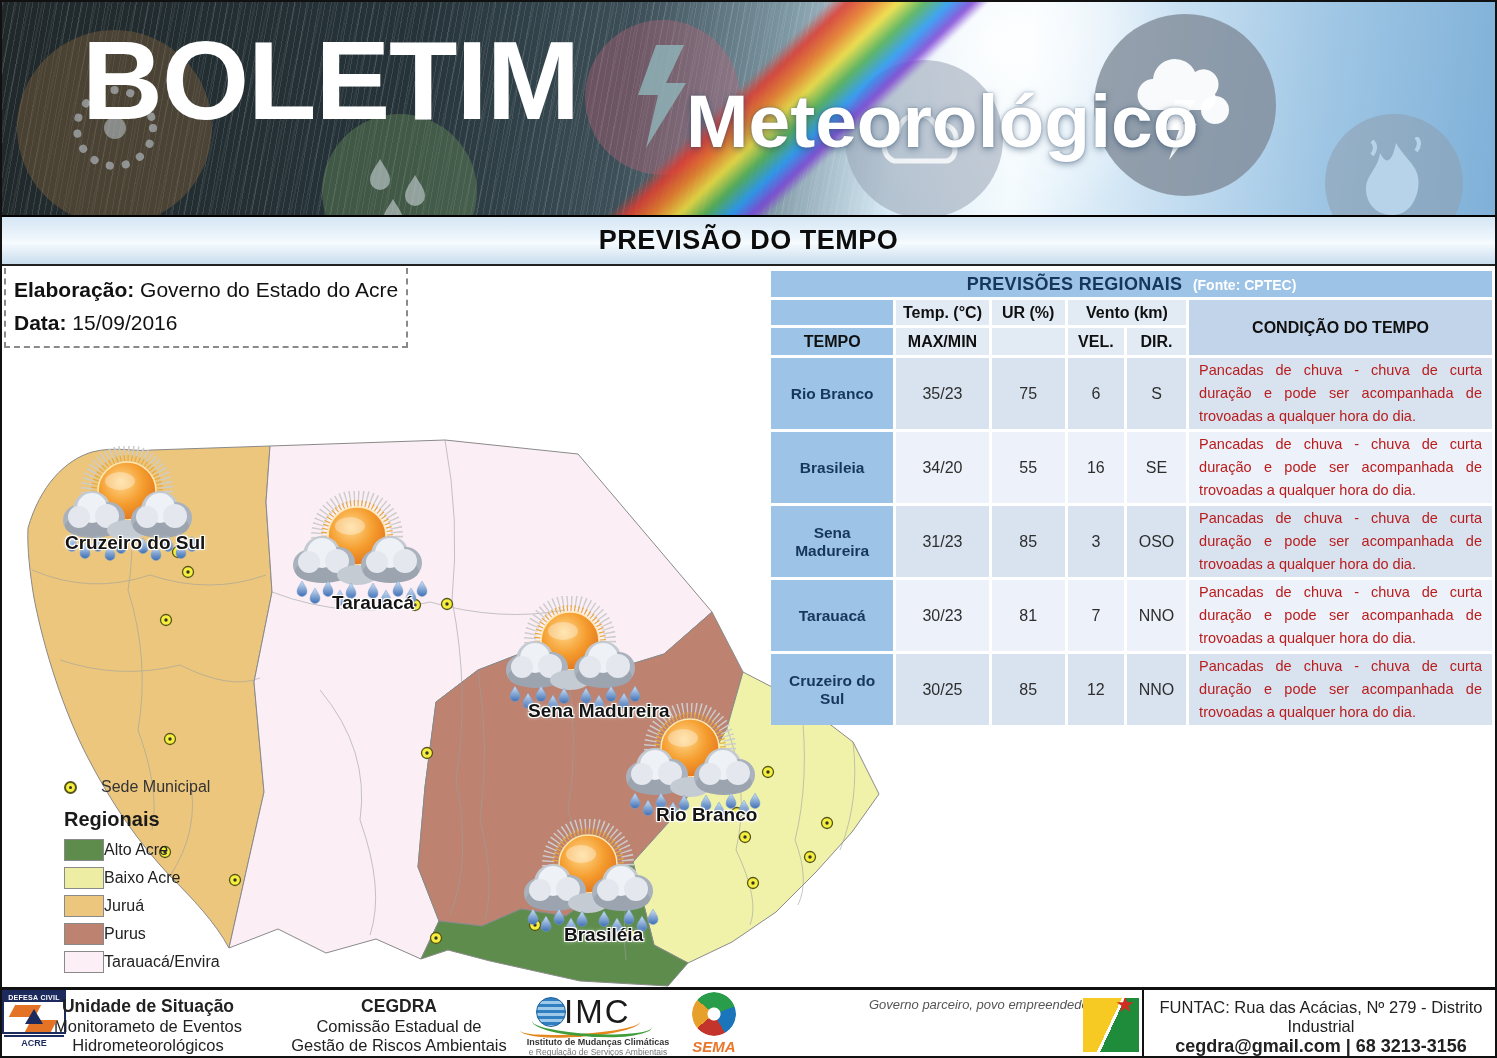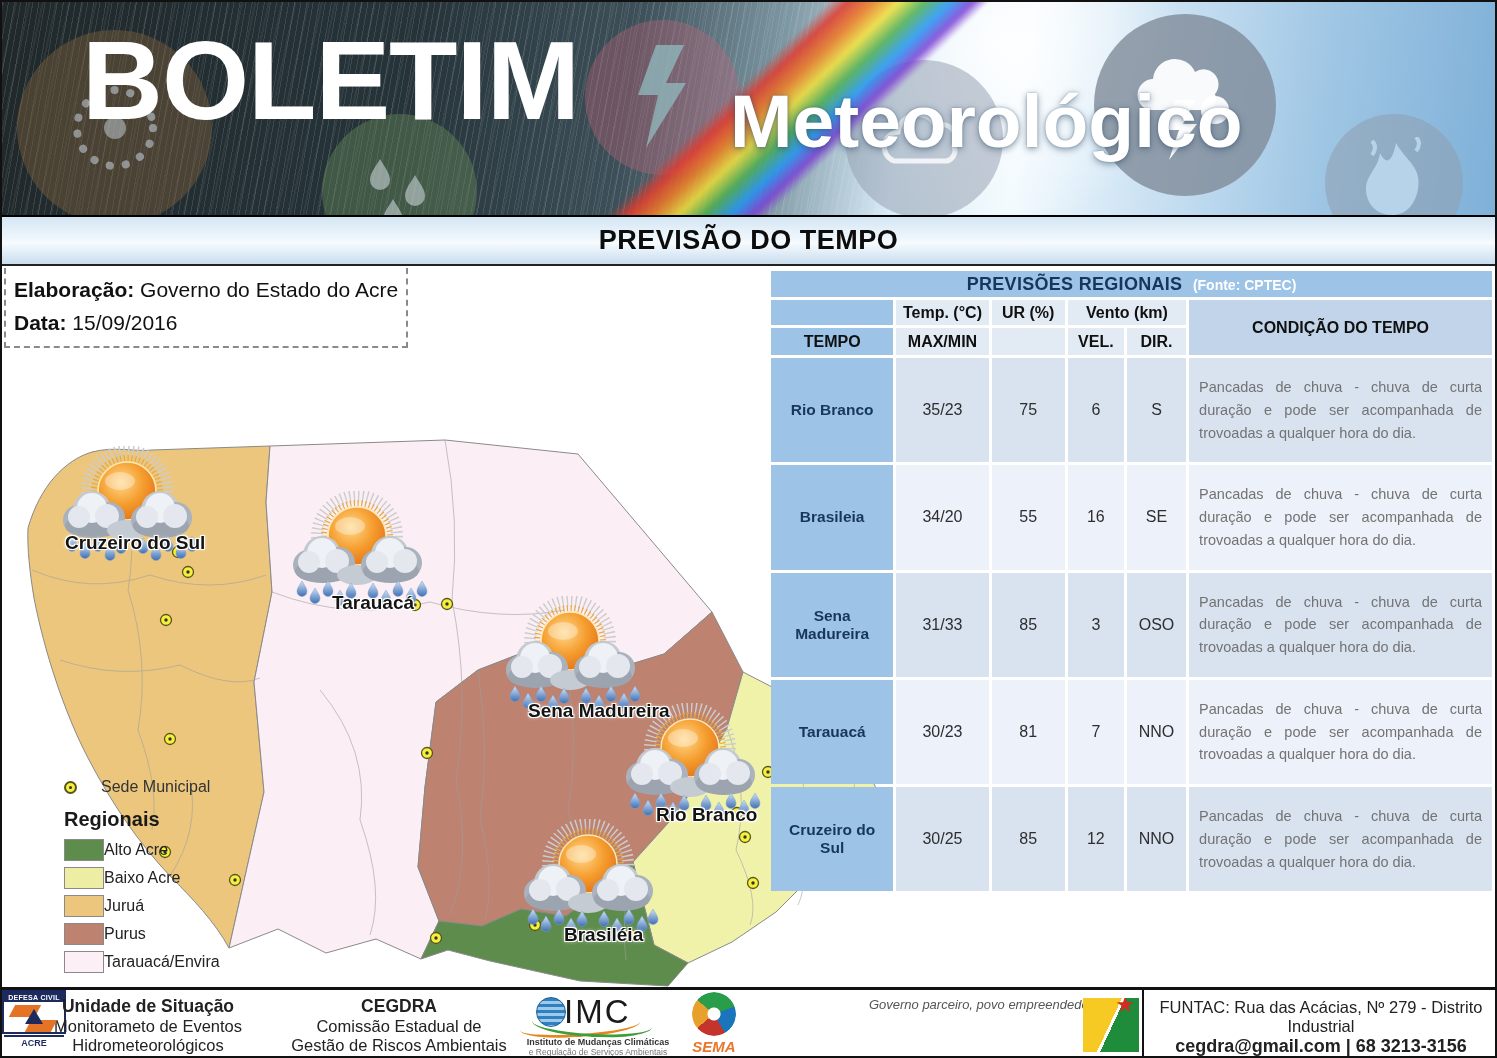--- a/index.html
+++ b/index.html
@@ -16,21 +16,21 @@
       repeating-linear-gradient(100deg, rgba(215,228,235,.13) 0 1px, transparent 1px 6px),
       repeating-linear-gradient(102deg, rgba(255,255,255,.06) 0 2px, transparent 2px 13px); }
   .bn-circle { position:absolute; border-radius:50%; display:flex; align-items:center; justify-content:center; }
   .bn-c1 { left:15px; top:28px; width:195px; height:195px; background:rgba(125,95,60,.45); }
   .bn-c2 { left:320px; top:112px; width:155px; height:155px; background:rgba(105,140,90,.42); }
   .bn-c3 { left:583px; top:18px; width:155px; height:155px; background:rgba(190,100,120,.38); }
   .bn-c4 { left:843px; top:58px; width:158px; height:158px; background:rgba(152,163,178,.55); }
   .bn-c5 { left:1092px; top:12px; width:182px; height:182px; background:rgba(128,139,152,.8); }
   .bn-c6 { left:1323px; top:112px; width:138px; height:138px; background:rgba(142,158,175,.55); }
   .banner-title1 { position:absolute; left:80px; top:14px; color:#fff; font-size:112px; font-weight:800; letter-spacing:-1px; }
-  .banner-title2 { position:absolute; left:728px; top:76px; color:#fff; font-size:75px; font-weight:700;
+  .banner-title2 { position:absolute; left:684px; top:76px; color:#fff; font-size:75px; font-weight:700;
     text-shadow:0 2px 7px rgba(40,70,100,.55), 0 0 2px rgba(60,90,120,.5); }
   .rainbow { position:absolute; left:742px; top:-110px; width:112px; height:430px; transform:rotate(46deg); opacity:.85; filter:blur(1.5px);
     background:linear-gradient(to right, rgba(255,255,255,0) 0%, #e03a2f 12%, #ef7d23 28%, #f3e13a 44%, #4caf50 60%, #2196f3 76%, #7b3fd4 90%, rgba(255,255,255,0) 100%); }
 
   
   .titlebar { position:absolute; left:0; top:215px; width:100%; height:49px; border-bottom:2px solid #222;
     background:linear-gradient(180deg,#d5e6f4 0%,#eef6fc 45%,#f6fbfe 55%,#c9ddee 100%);
     display:flex; align-items:center; justify-content:center; }
   .titlebar span { font-size:27px; font-weight:800; color:#0c0c0c; letter-spacing:.5px; }
 
@@ -76,21 +76,21 @@
   .c-city-head { background:#9dc3e6; }
   .c-head-light { background:#e2eaf4; }
   .c-cond-head { background:#c2d4e9; font-size:16px; font-weight:800; color:#101010; }
   .r-dark  td.c-data { background:#d9e3f0; }
   .r-light td.c-data { background:#edf1f9; }
   .r-dark  td.c-cond { background:#d9e3f0; }
   .r-light td.c-cond { background:#edf1f9; }
   .forecast tr.data-row { height:71px; }
   td.c-city { background:#9dc3e6; font-weight:800; font-size:15.5px; color:#17365d; padding:0 6px; }
   td.c-data { font-size:16px; color:#2e2e2e; }
-  td.c-cond { text-align:justify; font-size:14.5px; line-height:1.57; color:#737373; padding:18px 10px; }
+  td.c-cond { text-align:justify; font-size:14.5px; line-height:1.57; color:#b91c1c; padding:1px 10px; }
 
   
   .footer { position:absolute; left:0; top:985px; width:100%; height:71px; border-top:3px solid #111; background:#fff; }
   .f-block { position:absolute; top:6px; text-align:center; color:#222; }
   .f-title { font-size:17.5px; font-weight:800; }
   .f-line { font-size:16.5px; }
   .f-unidade { left:12px; width:268px; }
   .f-cegdra  { left:283px; width:228px; }
   .f-imc { left:516px; top:3px; width:160px; text-align:center; }
   .imc-mark { position:relative; height:40px; }
@@ -402,21 +402,21 @@
     <tr class="data-row r-light">
       <td class="c-city">Brasileia</td>
       <td class="c-data">34/20</td>
       <td class="c-data">55</td>
       <td class="c-data">16</td>
       <td class="c-data">SE</td>
       <td class="c-cond">Pancadas de chuva - chuva de curta duração e pode ser acompanhada de trovoadas a qualquer hora do dia.</td>
     </tr>
     <tr class="data-row r-dark">
       <td class="c-city">Sena Madureira</td>
-      <td class="c-data">31/33</td>
+      <td class="c-data">31/23</td>
       <td class="c-data">85</td>
       <td class="c-data">3</td>
       <td class="c-data">OSO</td>
       <td class="c-cond">Pancadas de chuva - chuva de curta duração e pode ser acompanhada de trovoadas a qualquer hora do dia.</td>
     </tr>
     <tr class="data-row r-light">
       <td class="c-city">Tarauacá</td>
       <td class="c-data">30/23</td>
       <td class="c-data">81</td>
       <td class="c-data">7</td>

